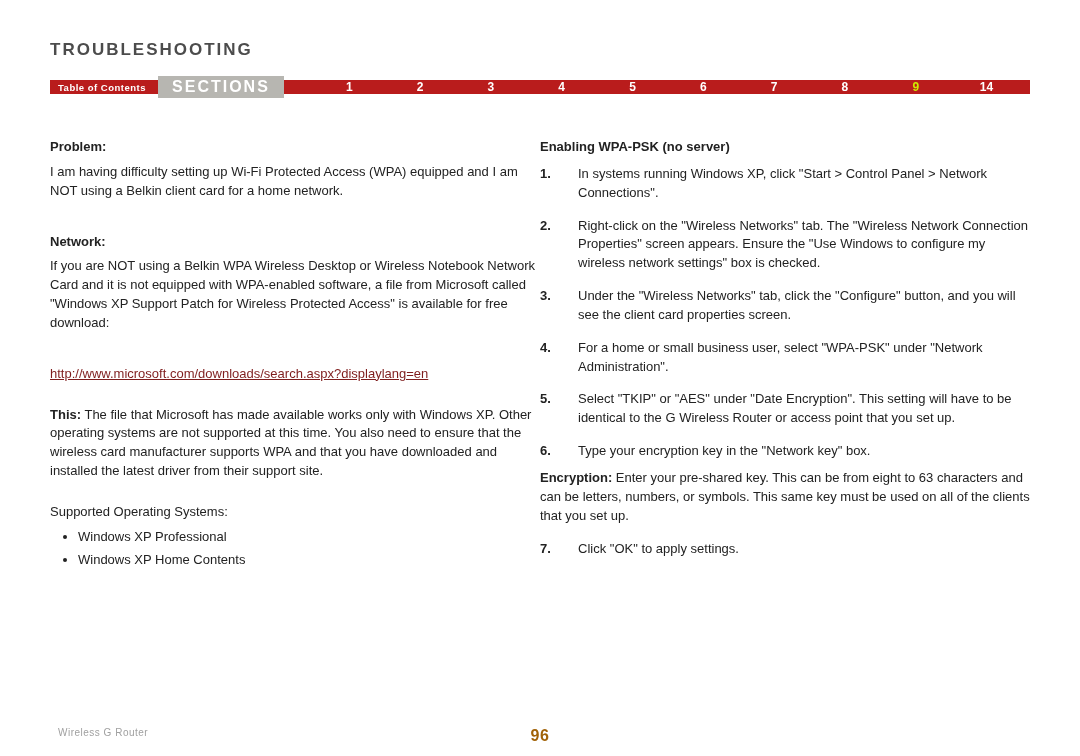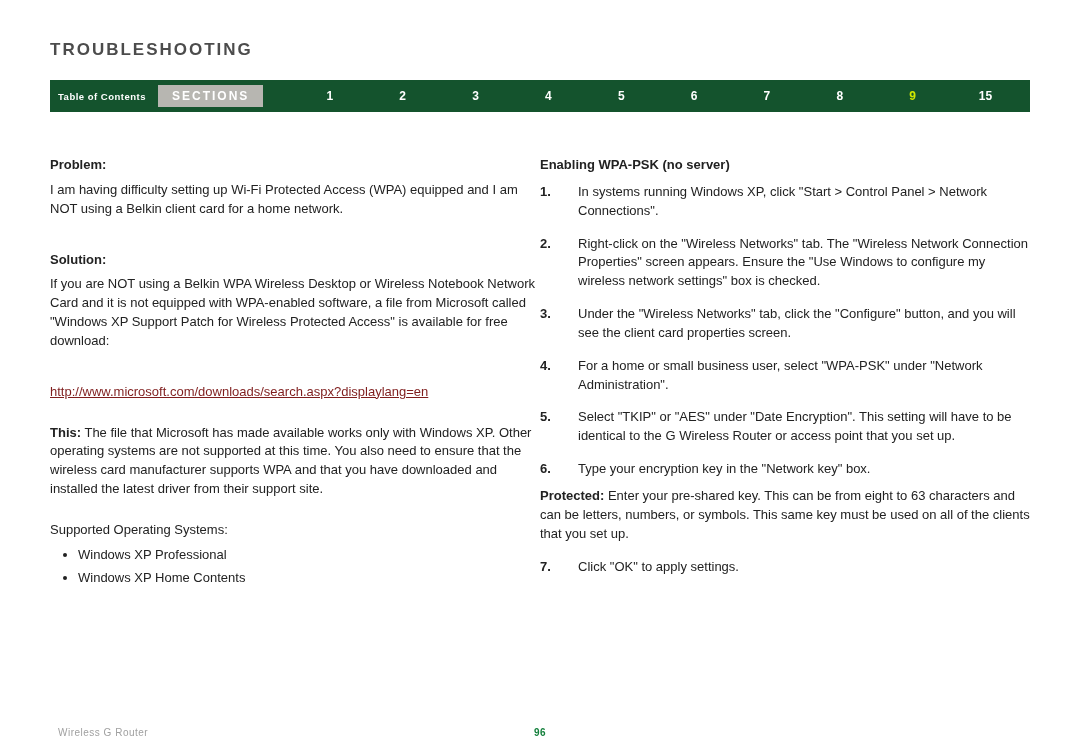--- a/index.html
+++ b/index.html
@@ -1,68 +1,68 @@
 <!DOCTYPE html>
 <html><head>
 <meta charset="utf-8">
 <style>
   * { box-sizing: border-box; margin: 0; padding: 0; }
   html, body { width: 1080px; height: 756px; background: #fff; font-family: Arial, Helvetica, sans-serif; color: #222; }
   .page { padding: 40px 50px 0 50px; position: relative; height: 756px; }
   .title { font-size: 17px; font-weight: bold; letter-spacing: 2px; color: #4c4c4c; margin-bottom: 20px; }
-  .navbar { background: #14532d; height: 32px; display: flex; align-items: center; color: #fff; font-size: 11px; font-weight: bold; }
+  .navbar { background: #b91c1c; height: 14px; display: flex; align-items: center; color: #fff; font-size: 11px; font-weight: bold; }
   .toc { padding: 0 12px 0 8px; letter-spacing: 0.5px; font-size: 9.5px; }
-  .sections-label { background: #b7b6b1; height: 22px; display: flex; align-items: center; padding: 0 14px; font-size: 12px; letter-spacing: 2px; color: #fff; }
+  .sections-label { background: #b7b6b1; height: 22px; display: flex; align-items: center; padding: 0 14px; font-size: 16px; letter-spacing: 2px; color: #fff; }
   .sections-nums { display: flex; flex: 1; padding: 0 8px 0 30px; }
   .sections-nums .num { flex: 1; text-align: center; font-size: 12px; color: #fff; cursor: pointer; }
   .sections-nums .num.active { color: #cfe800; }
   .columns { display: flex; margin-top: 44px; }
   .col { flex: 1; font-size: 13px; line-height: 1.45; }
   .bold { font-weight: bold; }
   .para { margin-bottom: 14px; }
   .h { font-weight: bold; margin-bottom: 6px; }
   .link { color: #7f1d1d; text-decoration: underline; word-break: break-all; display: inline-block; margin: 18px 0 22px 0; }
   .bullets { list-style: disc; padding-left: 28px; margin-top: 6px; }
   .bullets li { margin-bottom: 4px; }
   .ol { padding-left: 0; margin-top: 8px; }
   .ol .item { display: flex; margin-bottom: 14px; }
   .ol .n { width: 26px; font-weight: bold; flex-shrink: 0; }
   .ol .t { flex: 1; margin-left: 12px; }
   .footer { position: absolute; bottom: 18px; left: 58px; right: 58px; display: flex; align-items: flex-start; font-size: 10px; color: #a0a0a0; letter-spacing: 0.5px; }
-  .footer .pn { position: absolute; left: 50%; transform: translateX(-50%); color: #15803d; font-size: 10px; font-weight: bold; }
+  .footer .pn { position: absolute; left: 50%; transform: translateX(-50%); color: #a16207; font-size: 16px; font-weight: bold; }
 </style>
 </head>
 <body>
 
 <div class="page">
   <div class="title">TROUBLESHOOTING</div>
 
   <div class="navbar">
     <span class="toc">Table of Contents</span>
     <span class="sections-label">SECTIONS</span>
     <div class="sections-nums" id="sections-nums">
         <span class="num">1</span>
         <span class="num">2</span>
         <span class="num">3</span>
         <span class="num">4</span>
         <span class="num">5</span>
         <span class="num">6</span>
         <span class="num">7</span>
         <span class="num">8</span>
         <span class="num active">9</span>
-        <span class="num">15</span>
+        <span class="num">14</span>
       </div>
   </div>
 
   <div class="columns">
     <div class="col">
       <div class="h">Problem:</div>
       <div class="para">I am having difficulty setting up Wi-Fi Protected Access (WPA) equipped and I am NOT using a Belkin client card for a home network.</div>
       <div style="height:18px"></div>
-      <div class="h">Solution:</div>
+      <div class="h">Network:</div>
       <div class="para">If you are NOT using a Belkin WPA Wireless Desktop or Wireless Notebook Network Card and it is not equipped with WPA-enabled software, a file from Microsoft called "Windows XP Support Patch for Wireless Protected Access" is available for free download:</div>
       <a class="link">http://www.microsoft.com/downloads/search.aspx?displaylang=en</a>
       <div class="para">
         <span class="bold">This:</span><span> The file that Microsoft has made available works only with Windows XP. Other operating systems are not supported at this time. You also need to ensure that the wireless card manufacturer supports WPA and that you have downloaded and installed the latest driver from their support site.</span>
       </div>
       <div style="height:8px"></div>
       <div>Supported Operating Systems:</div>
       <ul class="bullets" id="os-bullets">
           <li>Windows XP Professional</li>
           <li>Windows XP Home Contents</li>
@@ -91,21 +91,21 @@
           <div class="item">
             <div class="n">5.</div>
             <div class="t">Select "TKIP" or "AES" under "Date Encryption". This setting will have to be identical to the G Wireless Router or access point that you set up.</div>
           </div>
           <div class="item">
             <div class="n">6.</div>
             <div class="t">Type your encryption key in the "Network key" box.</div>
           </div>
         </div>
       <div class="para" style="margin-top:-6px; margin-bottom:14px;">
-        <span class="bold">Protected:</span><span> Enter your pre-shared key. This can be from eight to 63 characters and can be letters, numbers, or symbols. This same key must be used on all of the clients that you set up.</span>
+        <span class="bold">Encryption:</span><span> Enter your pre-shared key. This can be from eight to 63 characters and can be letters, numbers, or symbols. This same key must be used on all of the clients that you set up.</span>
       </div>
       <div class="ol">
         <div class="item">
           <div class="n">7.</div>
           <div class="t">Click "OK" to apply settings.</div>
         </div>
       </div>
     </div>
   </div>
 

